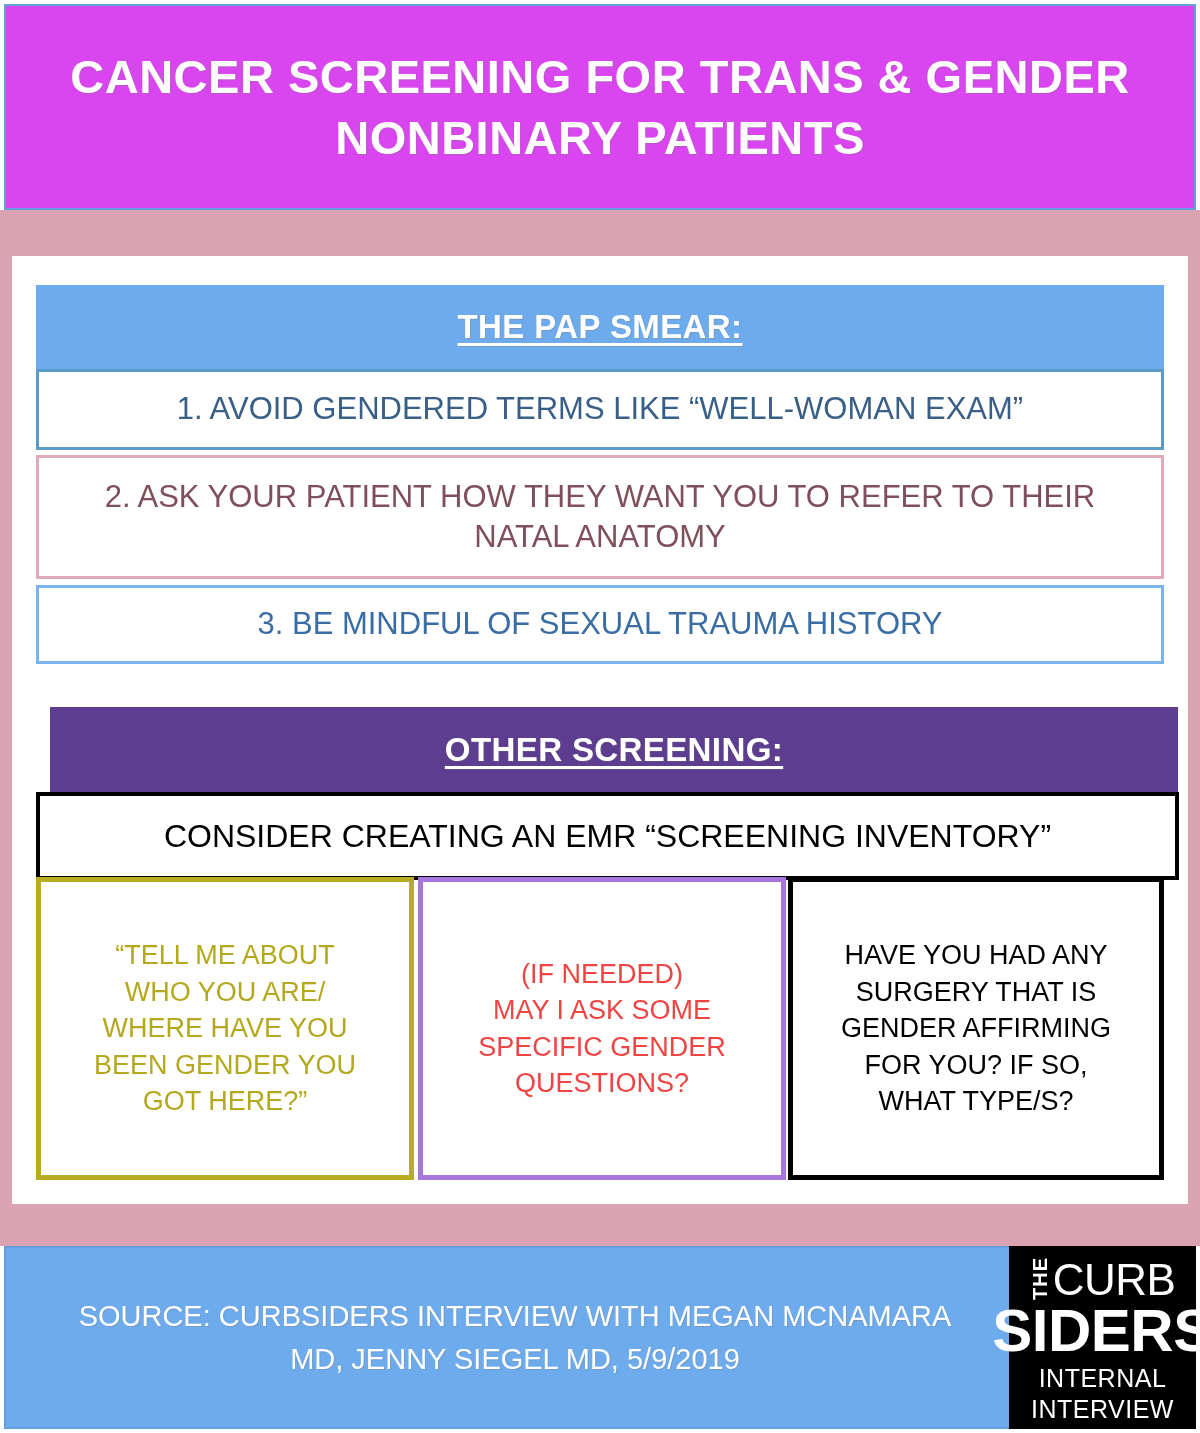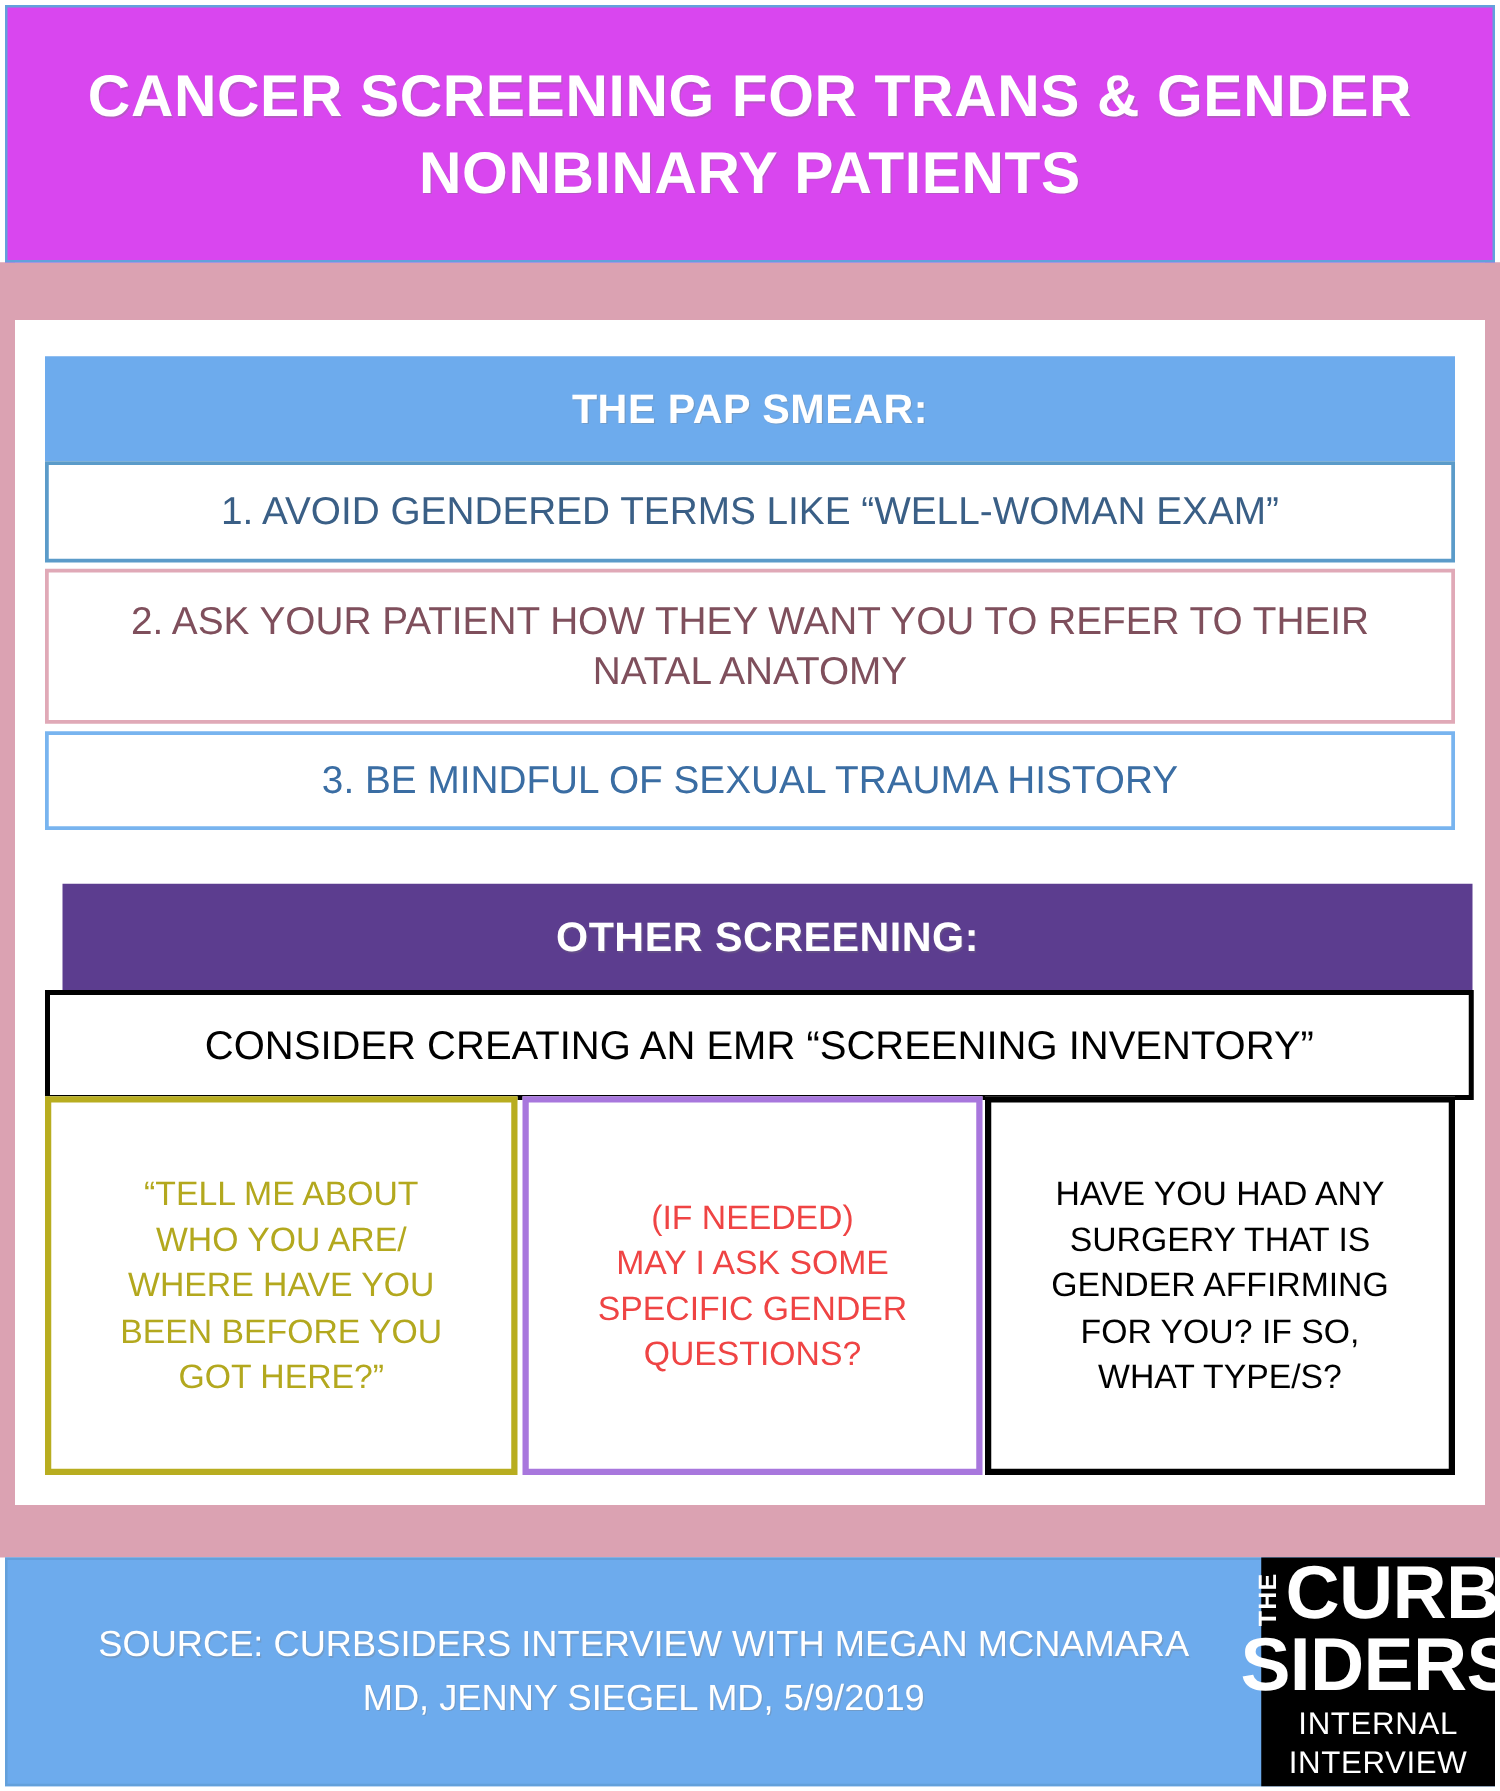--- a/index.html
+++ b/index.html
@@ -85,20 +85,21 @@
     background: #6dabed;
     display: flex;
     align-items: center;
     justify-content: center;
     box-sizing: border-box;
   }
   .section-header-text {
     color: #ffffff;
     font-size: 33px;
     font-weight: bold;
+    text-decoration: underline;
     text-underline-offset: 5px;
     letter-spacing: 0.4px;
     text-shadow: 1px 1px 0 rgba(120,120,120,0.3);
   }
 
   .pap-item {
     position: absolute;
     left: 36px;
     width: 1128px;
     background: #ffffff;
@@ -229,22 +230,22 @@
   .logo-the {
     writing-mode: vertical-rl;
     transform: rotate(180deg);
     font-size: 20px;
     font-weight: bold;
     letter-spacing: 1px;
     line-height: 1;
     font-family: "Liberation Sans", sans-serif;
   }
   .logo-curb {
-    font-size: 60px;
-    font-weight: bold;
+    font-size: 44px;
+    font-weight: normal;
     line-height: 0.92;
     letter-spacing: -0.5px;
     font-family: "Liberation Sans", sans-serif;
   }
   .logo-siders {
     font-size: 60px;
     font-weight: bold;
     line-height: 0.98;
     letter-spacing: -0.5px;
     margin-top: 2px;
@@ -285,21 +286,21 @@
 
   <div class="section-other-header">
     <span class="section-header-text">OTHER SCREENING:</span>
   </div>
 
   <div class="emr-row">CONSIDER CREATING AN EMR “SCREENING INVENTORY”</div>
 
   <div class="qbox qbox-olive">“TELL ME ABOUT
 WHO YOU ARE/
 WHERE HAVE YOU
-BEEN BEFORE YOU
+BEEN GENDER YOU
 GOT HERE?”</div>
 
   <div class="qbox qbox-purple">(IF NEEDED)
 MAY I ASK SOME
 SPECIFIC GENDER
 QUESTIONS?</div>
 
   <div class="qbox qbox-black">HAVE YOU HAD ANY
 SURGERY THAT IS
 GENDER AFFIRMING

